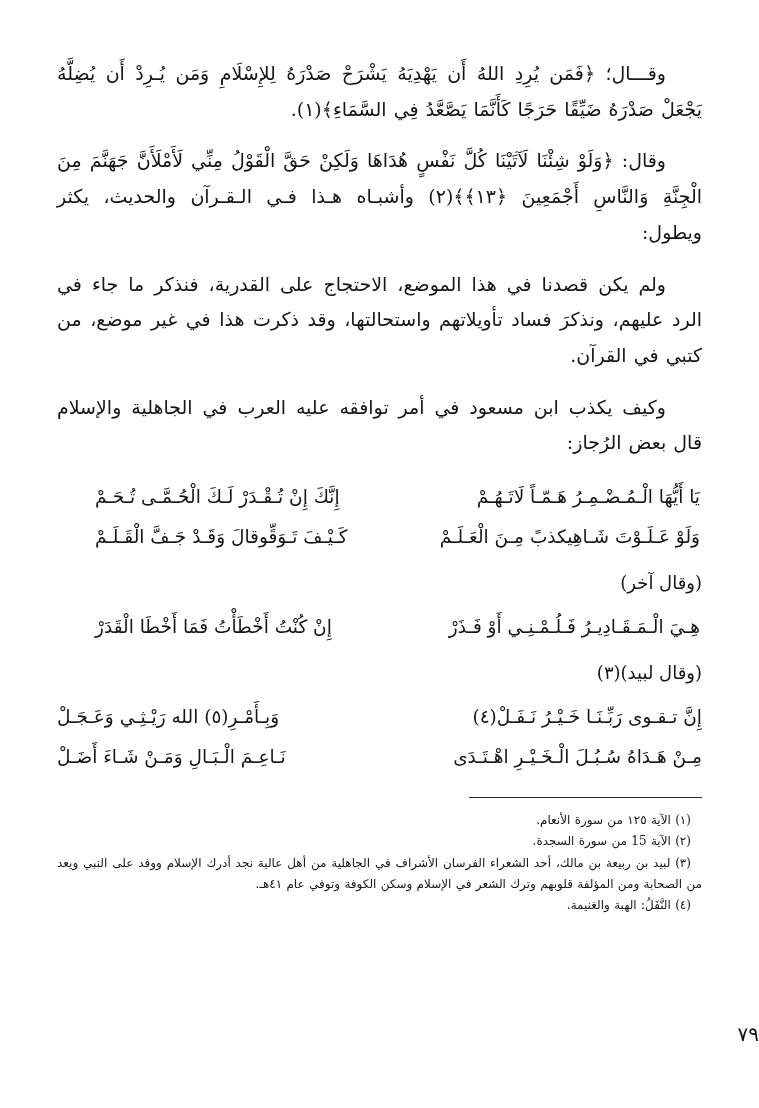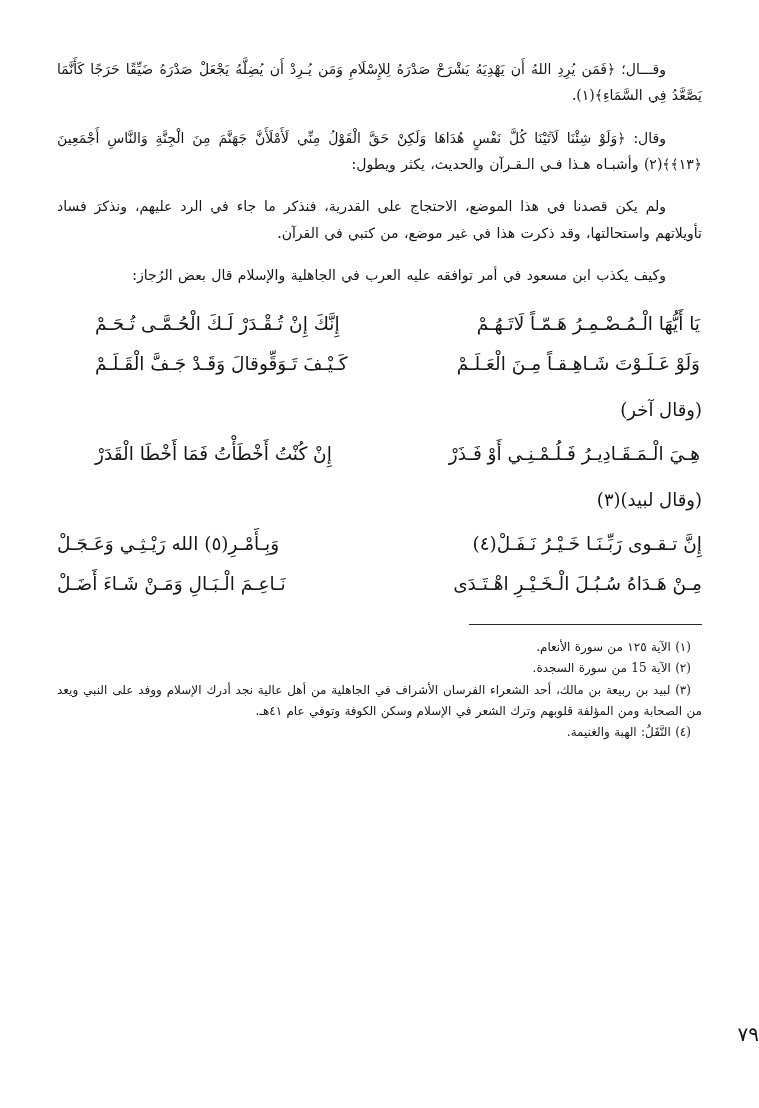--- a/index.html
+++ b/index.html
@@ -11,21 +11,21 @@
     overflow: hidden;
   }
   .page {
     position: relative;
     width: 759px;
     height: 1108px;
     padding: 56px 57px 0 57px;
     direction: rtl;
   }
   .para {
-    font-size: 14px;
+    font-size: 19px;
     line-height: 1.88;
     text-align: justify;
     text-indent: 36px;
     margin-bottom: 16px;
     word-spacing: 1px;
   }
   .poem {
     margin: 6px 0 10px 0;
   }
   .poem .verse {
@@ -76,21 +76,21 @@
   <div class="para">وقال: ﴿وَلَوْ شِئْنَا لَآتَيْنَا كُلَّ نَفْسٍ هُدَاهَا وَلَكِنْ حَقَّ الْقَوْلُ مِنِّي لَأَمْلَأَنَّ جَهَنَّمَ مِنَ الْجِنَّةِ وَالنَّاسِ أَجْمَعِينَ ﴿١٣﴾﴾(٢) وأشبـاه هـذا فـي الـقـرآن والحديث، يكثر ويطول:</div>
   <div class="para">ولم يكن قصدنا في هذا الموضع، الاحتجاج على القدرية، فنذكر ما جاء في الرد عليهم، ونذكرَ فساد تأويلاتهم واستحالتها، وقد ذكرت هذا في غير موضع، من كتبي في القرآن.</div>
   <div class="para">وكيف يكذب ابن مسعود في أمر توافقه عليه العرب في الجاهلية والإسلام قال بعض الرُجاز:</div>
 
   <div class="poem poem-narrow">
     <div class="verse">
       <span class="hemi">يَا أَيُّهَا الْـمُـضْـمِـرُ هَـمّـاً لَاتَـهُـمْ</span>
       <span class="hemi">إِنَّكَ إِنْ تُـقْـدَرْ لَـكَ الْحُـمَّـى تُـحَـمْ</span>
     </div>
     <div class="verse">
-      <span class="hemi">وَلَوْ عَـلَـوْتَ شَـاهِـقـاً مِـنَ الْعَـلَـمْ</span>
+      <span class="hemi">وَلَوْ عَـلَـوْتَ شَـاهِيكذبً مِـنَ الْعَـلَـمْ</span>
       <span class="hemi">كَـيْـفَ تَـوَقِّوقالَ وَقَـدْ جَـفَّ الْقَـلَـمْ</span>
     </div>
   </div>
 
   <div class="caption">(وقال آخر)</div>
 
   <div class="poem poem-narrow">
     <div class="verse">
       <span class="hemi">هِـيَ الْـمَـقَـادِيـرُ فَـلُـمْـنِـي أَوْ فَـذَرْ</span>
       <span class="hemi">إِنْ كُنْتُ أَخْطَأْتُ فَمَا أَخْطَا الْقَدَرْ</span>

